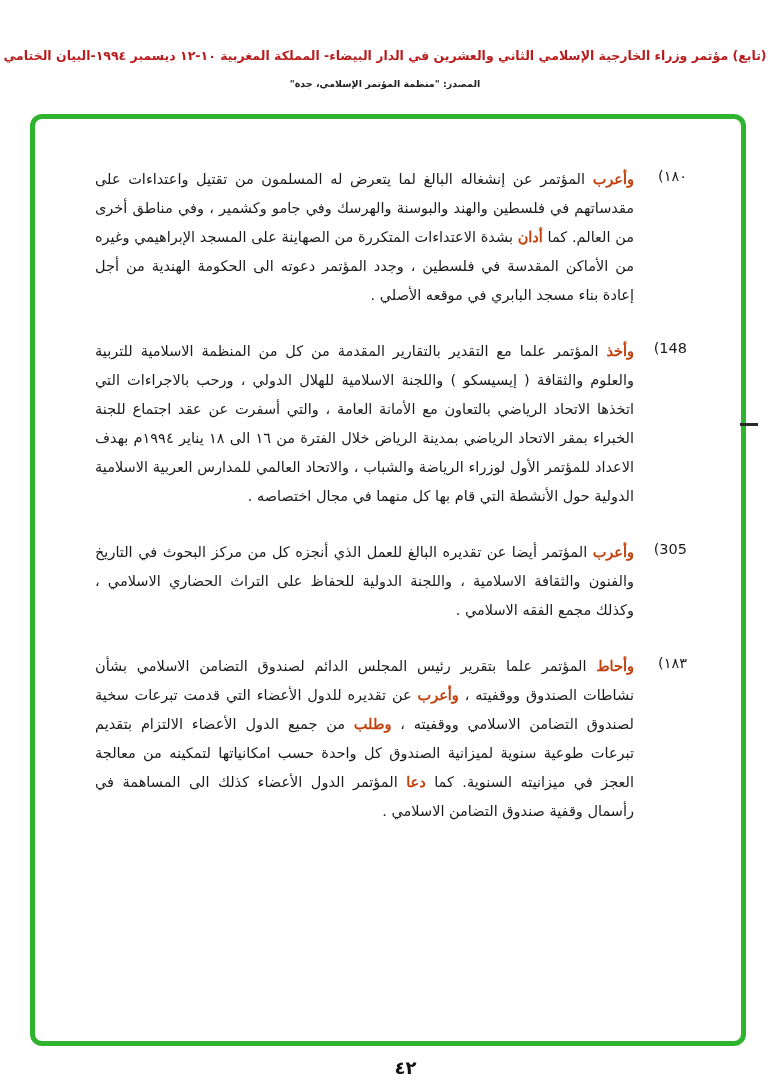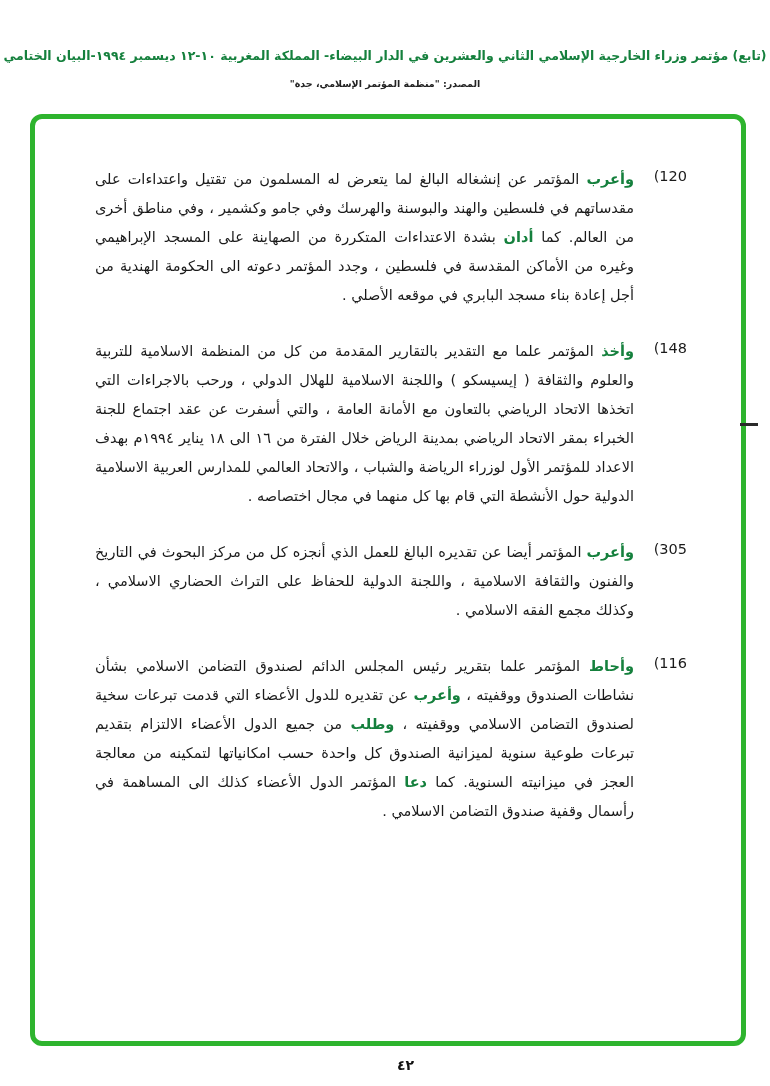--- a/index.html
+++ b/index.html
@@ -15,21 +15,21 @@
   .hdr {
     position: absolute;
     top: 48px;
     left: 0;
     right: 0;
     text-align: center;
     direction: rtl;
     font-weight: bold;
     font-size: 12.5px;
     white-space: nowrap;
-    color: #15803d;
+    color: #b91c1c;
   }
   .src {
     position: absolute;
     top: 78px;
     left: 0;
     right: 0;
     text-align: center;
     direction: rtl;
     font-weight: bold;
     font-size: 9.5px;
@@ -63,67 +63,67 @@
     color: #1a1a1a;
     white-space: nowrap;
   }
   .para-text {
     flex: 1;
     font-size: 14.5px;
     line-height: 29px;
     text-align: justify;
     color: #1a1a1a;
   }
-  .para-text .b { font-weight: bold; color: #15803d; }
+  .para-text .b { font-weight: bold; color: #c2410c; font-family: Liberation Serif, serif; }
   .margin-dash {
     position: absolute;
     left: 740px;
     top: 423px;
     width: 18px;
     height: 3px;
     background: #2a2a2a;
   }
   .pagenum {
     position: absolute;
     top: 1057px;
     left: 0;
     right: 0;
     text-align: center;
     direction: rtl;
     font-weight: bold;
-    font-size: 14px;
+    font-size: 18px;
     color: #111;
     margin-left: 41px;
   }
 </style>
 </head>
 <body>
 
 <div class="page">
 
   <div class="hdr">(تابع) مؤتمر وزراء الخارجية الإسلامي الثاني والعشرين في الدار البيضاء- المملكة المغربية ١٠-١٢ ديسمبر ١٩٩٤-البيان الختامي</div>
 
   <div class="src">المصدر: "منظمة المؤتمر الإسلامي، جدة"</div>
 
   <div class="frame">
     <div class="content">
         <div class="para">
-          <span class="para-num">120)</span>
+          <span class="para-num">١٨٠)</span>
           <div class="para-text"><span class="b">وأعرب</span><span> المؤتمر عن إنشغاله البالغ لما يتعرض له المسلمون من تقتيل واعتداءات على مقدساتهم في فلسطين والهند والبوسنة والهرسك وفي جامو وكشمير ، وفي مناطق أخرى من العالم. كما </span><span class="b">أدان</span><span> بشدة الاعتداءات المتكررة من الصهاينة على المسجد الإبراهيمي وغيره من الأماكن المقدسة في فلسطين ، وجدد المؤتمر دعوته الى الحكومة الهندية من أجل إعادة بناء مسجد البابري في موقعه الأصلي .</span></div>
         </div>
         <div class="para">
           <span class="para-num">148)</span>
           <div class="para-text"><span class="b">وأخذ</span><span> المؤتمر علما مع التقدير بالتقارير المقدمة من كل من المنظمة الاسلامية للتربية والعلوم والثقافة ( إيسيسكو ) واللجنة الاسلامية للهلال الدولي ، ورحب بالاجراءات التي اتخذها الاتحاد الرياضي بالتعاون مع الأمانة العامة ، والتي أسفرت عن عقد اجتماع للجنة الخبراء بمقر الاتحاد الرياضي بمدينة الرياض خلال الفترة من ١٦ الى ١٨ يناير ١٩٩٤م بهدف الاعداد للمؤتمر الأول لوزراء الرياضة والشباب ، والاتحاد العالمي للمدارس العربية الاسلامية الدولية حول الأنشطة التي قام بها كل منهما في مجال اختصاصه .</span></div>
         </div>
         <div class="para">
           <span class="para-num">305)</span>
           <div class="para-text"><span class="b">وأعرب</span><span> المؤتمر أيضا عن تقديره البالغ للعمل الذي أنجزه كل من مركز البحوث في التاريخ والفنون والثقافة الاسلامية ، واللجنة الدولية للحفاظ على التراث الحضاري الاسلامي ، وكذلك مجمع الفقه الاسلامي .</span></div>
         </div>
         <div class="para">
-          <span class="para-num">116)</span>
+          <span class="para-num">١٨٣)</span>
           <div class="para-text"><span class="b">وأحاط</span><span> المؤتمر علما بتقرير رئيس المجلس الدائم لصندوق التضامن الاسلامي بشأن نشاطات الصندوق ووقفيته ، </span><span class="b">وأعرب</span><span> عن تقديره للدول الأعضاء التي قدمت تبرعات سخية لصندوق التضامن الاسلامي ووقفيته ، </span><span class="b">وطلب</span><span> من جميع الدول الأعضاء الالتزام بتقديم تبرعات طوعية سنوية لميزانية الصندوق كل واحدة حسب امكانياتها لتمكينه من معالجة العجز في ميزانيته السنوية. كما </span><span class="b">دعا</span><span> المؤتمر الدول الأعضاء كذلك الى المساهمة في رأسمال وقفية صندوق التضامن الاسلامي .</span></div>
         </div>
       </div>
   </div>
 
   <div class="margin-dash"></div>
 
   <div class="pagenum">٤٢</div>
 
 </div>

